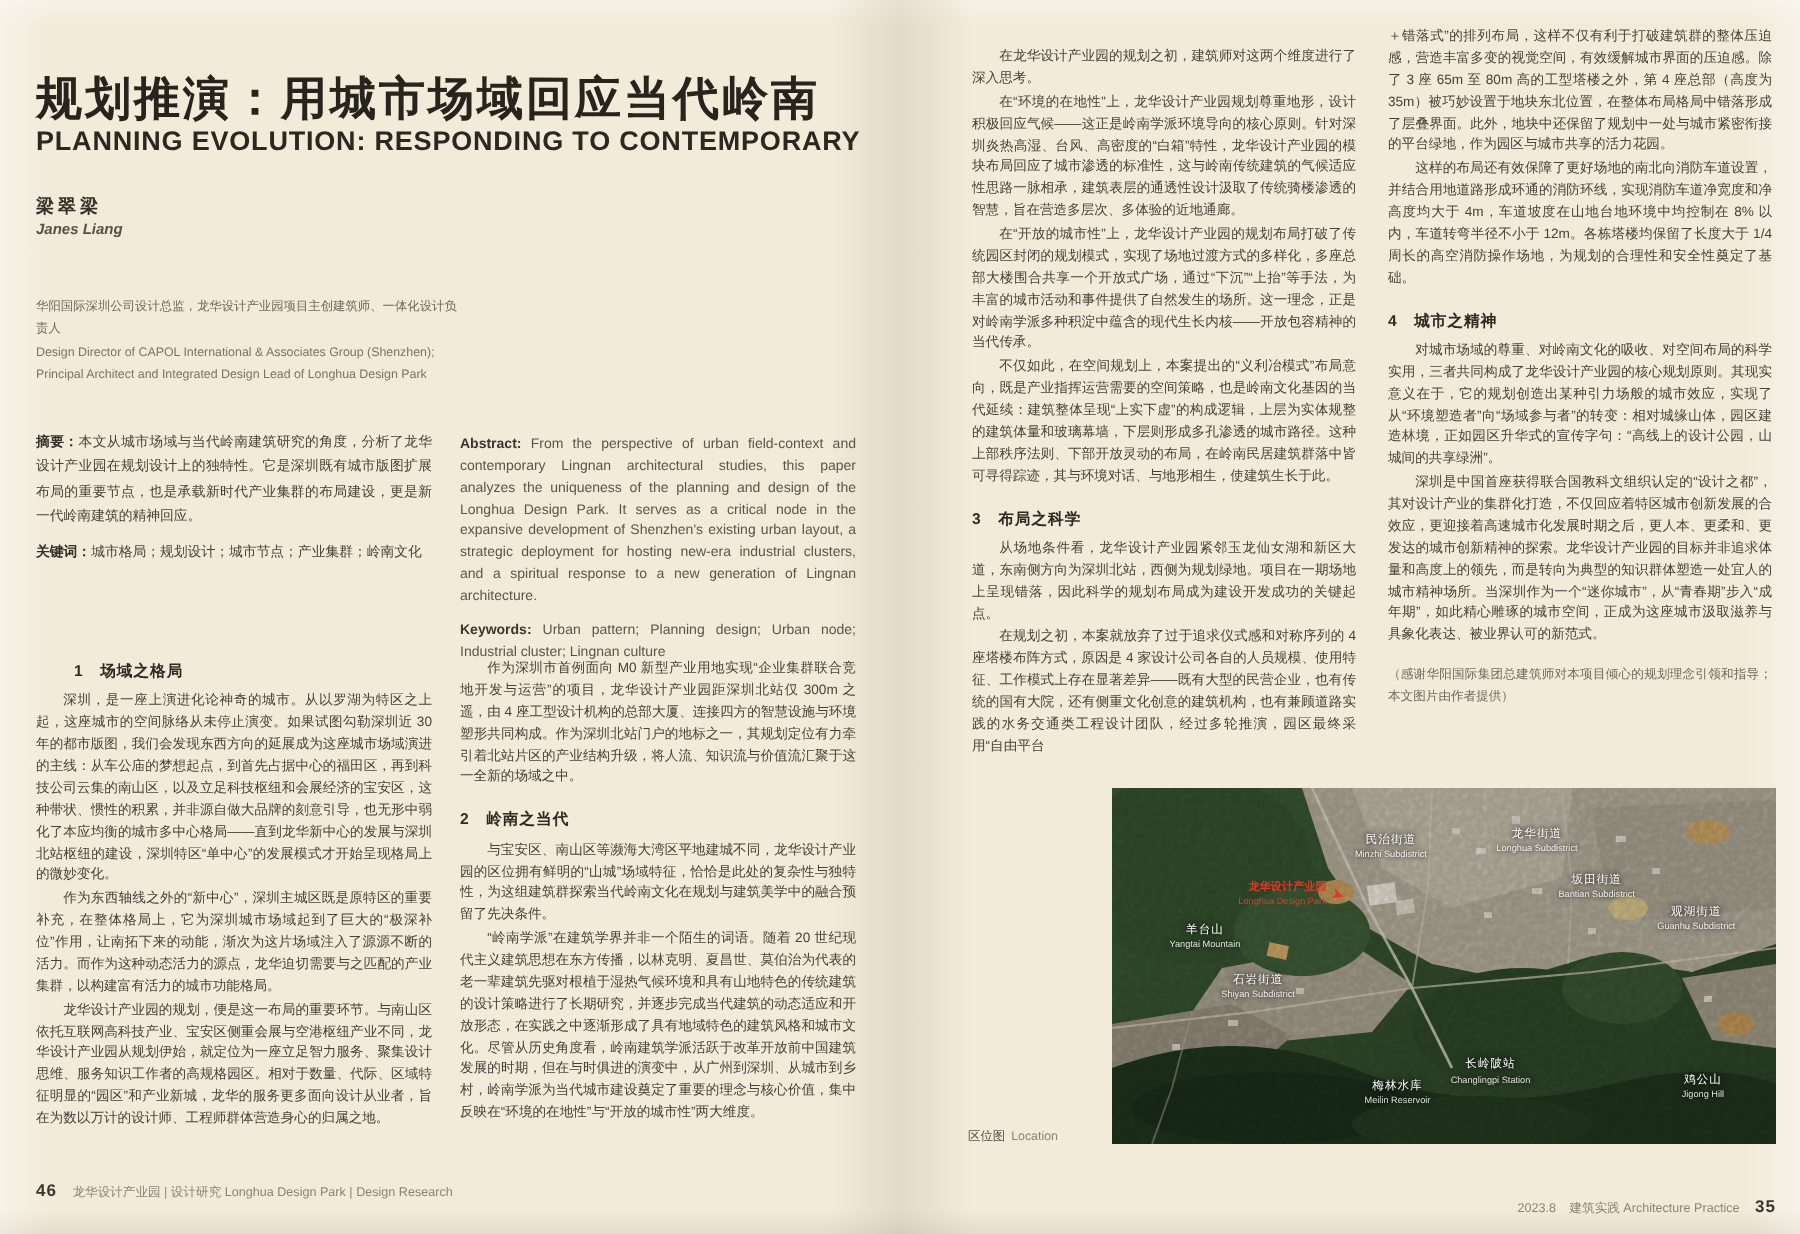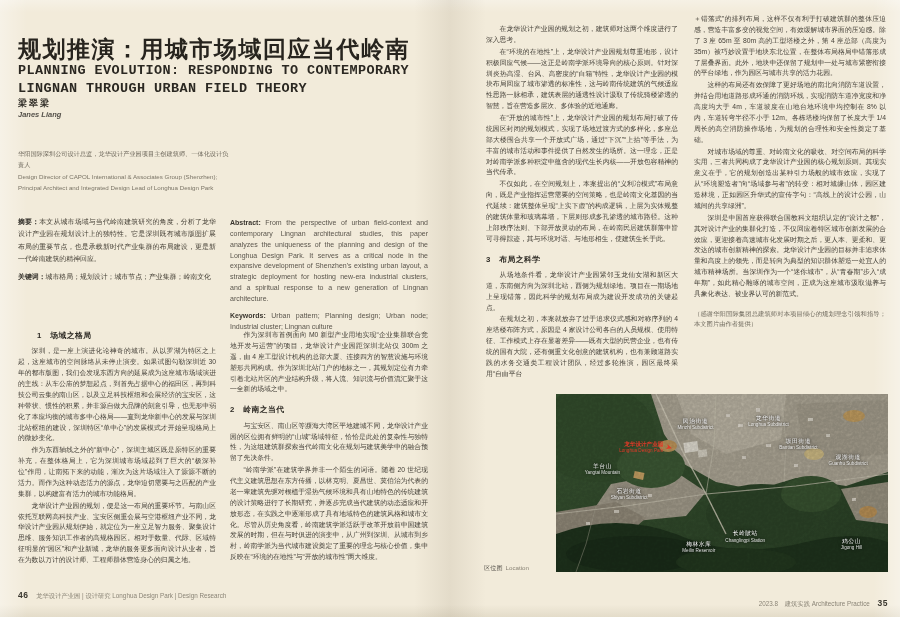--- a/index.html
+++ b/index.html
@@ -51,23 +51,22 @@
   .map-caption .en{color:#8a8476;margin-left:3px;}
 </style>
 </head>
 <body>
 
 <div class="spread">
 
   <div class="abs" style="left:18px;top:34px;width:420px;">
     <div class="title-zh">规划推演：用城市场域回应当代岭南</div>
   </div>
-  <div class="abs title-en" style="left:18px;top:62px;width:420px;font-family:Liberation Mono, monospace;">
+  <div class="abs title-en" style="left:18px;top:62px;width:420px;">
     <div>PLANNING EVOLUTION: RESPONDING TO CONTEMPORARY</div>
-    <div>LINGNAN THROUGH URBAN FIELD THEORY</div>
   </div>
   <div class="abs author-zh" style="left:18px;top:97px;">梁翠梁</div>
   <div class="abs author-en" style="left:18px;top:108px;">Janes Liang</div>
 
   <div class="abs affil" style="left:18px;top:149px;">
     <div>华阳国际深圳公司设计总监，龙华设计产业园项目主创建筑师、一体化设计负责人</div>
     <div class="en">Design Director of CAPOL International &amp; Associates Group (Shenzhen); Principal Architect and Integrated Design Lead of Longhua Design Park</div>
   </div>
 
   <div class="abs abstract" style="left:18px;top:216px;width:198px;">
@@ -103,20 +102,21 @@
       <div class="para">在“环境的在地性”上，龙华设计产业园规划尊重地形，设计积极回应气候——这正是岭南学派环境导向的核心原则。针对深圳炎热高湿、台风、高密度的“白箱”特性，龙华设计产业园的模块布局回应了城市渗透的标准性，这与岭南传统建筑的气候适应性思路一脉相承，建筑表层的通透性设计汲取了传统骑楼渗透的智慧，旨在营造多层次、多体验的近地通廊。</div>
       <div class="para">在“开放的城市性”上，龙华设计产业园的规划布局打破了传统园区封闭的规划模式，实现了场地过渡方式的多样化，多座总部大楼围合共享一个开放式广场，通过“下沉”“上抬”等手法，为丰富的城市活动和事件提供了自然发生的场所。这一理念，正是对岭南学派多种积淀中蕴含的现代生长内核——开放包容精神的当代传承。</div>
       <div class="para">不仅如此，在空间规划上，本案提出的“义利冶模式”布局意向，既是产业指挥运营需要的空间策略，也是岭南文化基因的当代延续：建筑整体呈现“上实下虚”的构成逻辑，上层为实体规整的建筑体量和玻璃幕墙，下层则形成多孔渗透的城市路径。这种上部秩序法则、下部开放灵动的布局，在岭南民居建筑群落中皆可寻得踪迹，其与环境对话、与地形相生，使建筑生长于此。</div>
       <div class="sec-heading">3　布局之科学</div>
       <div class="para">从场地条件看，龙华设计产业园紧邻玉龙仙女湖和新区大道，东南侧方向为深圳北站，西侧为规划绿地。项目在一期场地上呈现错落，因此科学的规划布局成为建设开发成功的关键起点。</div>
       <div class="para">在规划之初，本案就放弃了过于追求仪式感和对称序列的 4 座塔楼布阵方式，原因是 4 家设计公司各自的人员规模、使用特征、工作模式上存在显著差异——既有大型的民营企业，也有传统的国有大院，还有侧重文化创意的建筑机构，也有兼顾道路实践的水务交通类工程设计团队，经过多轮推演，园区最终采用“自由平台</div>
     </div>
   <div class="abs col" style="left:694px;top:14px;width:192px;height:366px;">
       <div class="para noindent">＋错落式”的排列布局，这样不仅有利于打破建筑群的整体压迫感，营造丰富多变的视觉空间，有效缓解城市界面的压迫感。除了 3 座 65m 至 80m 高的工型塔楼之外，第 4 座总部（高度为 35m）被巧妙设置于地块东北位置，在整体布局格局中错落形成了层叠界面。此外，地块中还保留了规划中一处与城市紧密衔接的平台绿地，作为园区与城市共享的活力花园。</div>
       <div class="para">这样的布局还有效保障了更好场地的南北向消防车道设置，并结合用地道路形成环通的消防环线，实现消防车道净宽度和净高度均大于 4m，车道坡度在山地台地环境中均控制在 8% 以内，车道转弯半径不小于 12m。各栋塔楼均保留了长度大于 1/4 周长的高空消防操作场地，为规划的合理性和安全性奠定了基础。</div>
+      <div class="sec-heading">4　城市之精神</div>
       <div class="para">对城市场域的尊重、对岭南文化的吸收、对空间布局的科学实用，三者共同构成了龙华设计产业园的核心规划原则。其现实意义在于，它的规划创造出某种引力场般的城市效应，实现了从“环境塑造者”向“场域参与者”的转变：相对城缘山体，园区建造林境，正如园区升华式的宣传字句：“高线上的设计公园，山城间的共享绿洲”。</div>
       <div class="para">深圳是中国首座获得联合国教科文组织认定的“设计之都”，其对设计产业的集群化打造，不仅回应着特区城市创新发展的合效应，更迎接着高速城市化发展时期之后，更人本、更柔和、更发达的城市创新精神的探索。龙华设计产业园的目标并非追求体量和高度上的领先，而是转向为典型的知识群体塑造一处宜人的城市精神场所。当深圳作为一个“迷你城市”，从“青春期”步入“成年期”，如此精心雕琢的城市空间，正成为这座城市汲取滋养与具象化表达、被业界认可的新范式。</div>
       <div class="footnote">（感谢华阳国际集团总建筑师对本项目倾心的规划理念引领和指导；本文图片由作者提供）</div>
     </div>
 
   <div class="abs map">
     <svg width="332" height="178" viewBox="0 0 332 178">
       <defs>
         <filter id="tex">
             <feTurbulence type="fractalNoise" baseFrequency="0.35" numOctaves="2" result="n"></feTurbulence>

